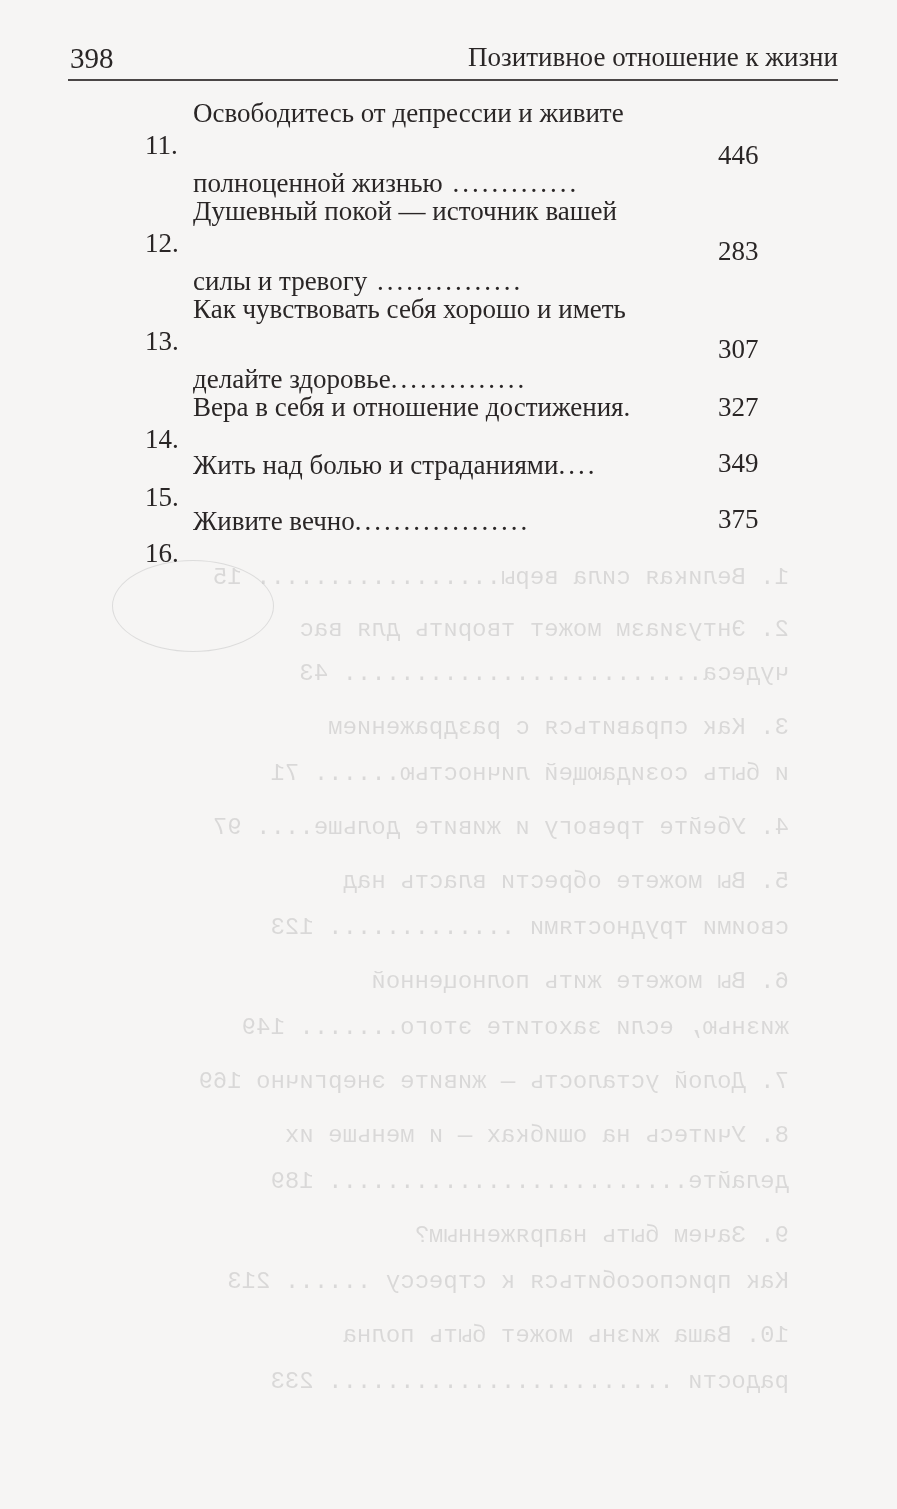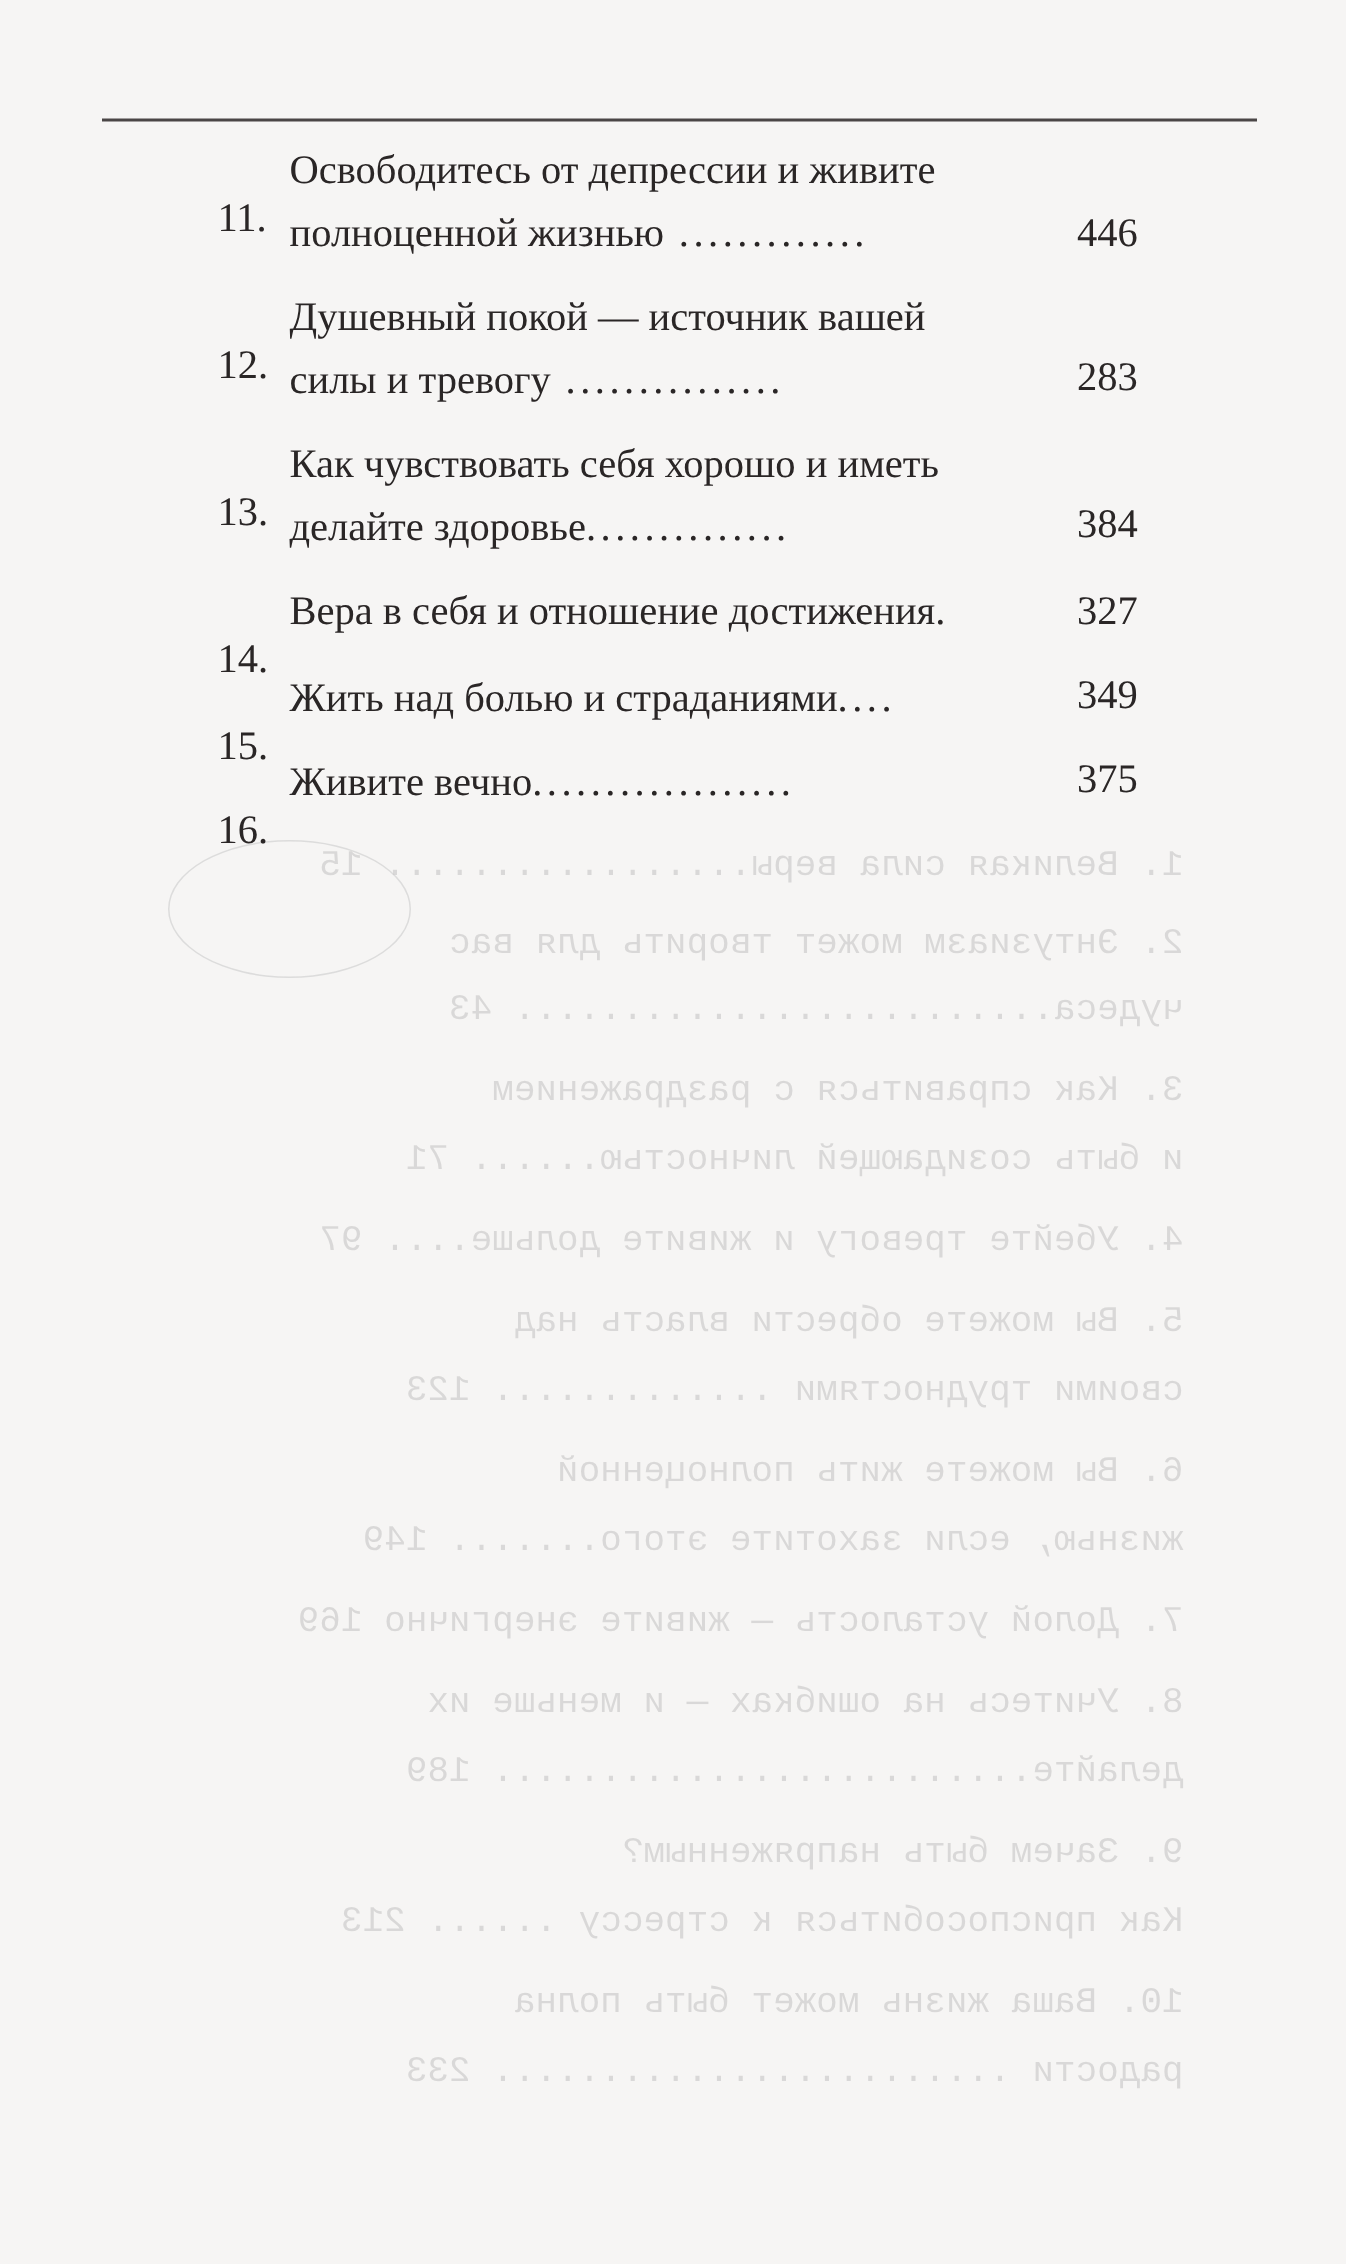--- a/index.html
+++ b/index.html
@@ -21,21 +21,21 @@
       position: absolute; right: 0; top: 4px; font-size: 27px; color: #2a2626;
     }
     .rule {
       position: absolute; left: 68px; top: 79px; width: 770px; height: 2px;
       background: #4a4646;
     }
     .toc { position: absolute; left: 0; top: 0; width: 897px; }
     .entry { position: absolute; left: 0; width: 897px; font-size: 27px; }
     .entry .num { position: absolute; left: 145px; width: 48px; margin-top: 32px; }
     .entry .line1 { position: absolute; left: 193px; white-space: nowrap; }
-    .entry .line2 { position: absolute; left: 193px; white-space: nowrap; }
+    .entry .line2 { position: absolute; left: 193px; white-space: nowrap; margin-top: 28px; }
     .entry .pg { position: absolute; left: 718px; width: 48px; text-align: left; }
     .dots { letter-spacing: 3px; }
 
     
     .ghost {
       position: absolute; left: 0; top: 0; width: 897px; height: 1509px;
       transform: scaleX(-1); opacity: 0.13; pointer-events: none;
       font-family: "Liberation Mono", "DejaVu Sans Mono", monospace;
       color: #222;
     }
@@ -61,20 +61,24 @@
       <div class="g" style="top: 1068px; left: 108px;">7. Долой усталость — живите энергично  169</div>
       <div class="g" style="top: 1122px; left: 108px;">8. Учитесь на ошибках — и меньше их</div>
       <div class="g" style="top: 1168px; left: 108px;">   делайте.........................  189</div>
       <div class="g" style="top: 1222px; left: 108px;">9. Зачем быть напряженным?</div>
       <div class="g" style="top: 1268px; left: 108px;">   Как приспособиться к стрессу ......  213</div>
       <div class="g" style="top: 1322px; left: 108px;">10. Ваша жизнь может быть полна</div>
       <div class="g" style="top: 1368px; left: 108px;">   радости ........................  233</div>
     </div>
   <div class="scuff" style="left:112px;top:560px;width:160px;height:90px;"></div>
 
+  <div class="header">
+    <span class="page-num">398</span>
+    <span class="running-title">Позитивное отношение к жизни</span>
+  </div>
   <div class="rule"></div>
 
   <div class="toc">
 
     <div class="entry" style="top:98px;">
       <span class="num">11.</span>
       <span class="line1">Освободитесь от депрессии и живите</span>
       <span class="line2" style="top:42px;"><span>полноценной жизнью</span><span class="dots"> .............</span></span>
       <span class="pg" style="top:42px;">446</span>
     </div>
@@ -83,21 +87,21 @@
       <span class="num">12.</span>
       <span class="line1">Душевный покой —  источник вашей</span>
       <span class="line2" style="top:42px;"><span>силы и тревогу</span><span class="dots"> ...............</span></span>
       <span class="pg" style="top:40px;">283</span>
     </div>
 
     <div class="entry" style="top:294px;">
       <span class="num">13.</span>
       <span class="line1">Как чувствовать себя хорошо и иметь</span>
       <span class="line2" style="top:42px;"><span>делайте здоровье</span><span class="dots">..............</span></span>
-      <span class="pg" style="top:40px;">384</span>
+      <span class="pg" style="top:40px;">307</span>
     </div>
 
     <div class="entry" style="top:392px;">
       <span class="num">14.</span>
       <span class="line1"><span>Вера в себя и отношение достижения</span><span class="dots">.</span></span>
       <span class="pg">327</span>
     </div>
 
     <div class="entry" style="top:450px;">
       <span class="num">15.</span>

